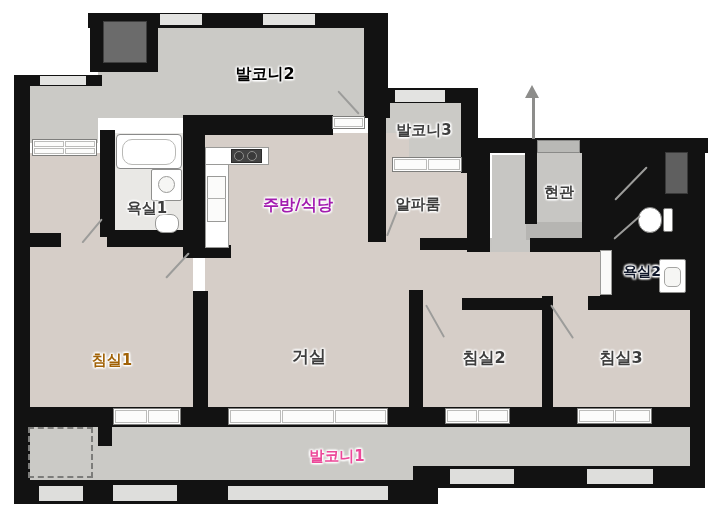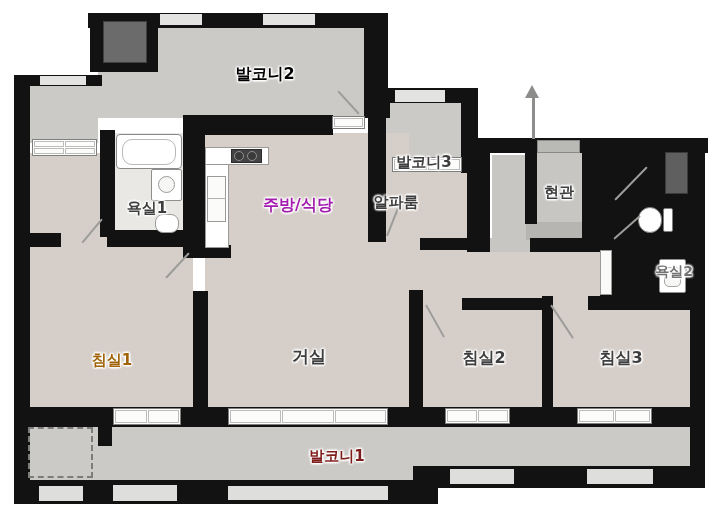--- a/index.html
+++ b/index.html
@@ -145,24 +145,24 @@
     <div class="shp doorline" style="left: 189px; top: 252px; width: 33.9706px; height: 2px; transform: rotate(2.31455rad);"></div>
     <div class="shp doorline" style="left: 359px; top: 113px; width: 31.1448px; height: 2px; transform: rotate(-2.31077rad);"></div>
     <div class="shp doorline" style="left: 387px; top: 235px; width: 40.8534px; height: 2px; transform: rotate(-1.19484rad);"></div>
     <div class="shp doorline" style="left: 426px; top: 304px; width: 36.7151px; height: 2px; transform: rotate(1.05841rad);"></div>
     <div class="shp doorline" style="left: 551px; top: 304px; width: 39.6611px; height: 2px; transform: rotate(0.982794rad);"></div>
     <div class="shp doorline" style="left: 615px; top: 199px; width: 45.9674px; height: 2px; transform: rotate(-0.800782rad);"></div>
     <div class="shp doorline" style="left: 614px; top: 238px; width: 34.7131px; height: 2px; transform: rotate(-0.72425rad);"></div>
     <div class="shp arrow-line" style="left: 532px; top: 97px; width: 3px; height: 42px;"></div>
     <div class="shp arrow-head" style="left: 525px; top: 85px;"></div>
     <span class="lbl" style="left: 265px; top: 74px; font-size: 16px; color: #000000;">발코니2</span>
-  <span class="lbl" style="left: 424px; top: 130px; font-size: 15px; color: rgb(62, 62, 62); margin-top: 32px;">발코니3</span>
+  <span class="lbl" style="left: 424px; top: 130px; font-size: 15px; color: rgb(62, 62, 62);">발코니3</span>
   <span class="lbl" style="left: 147px; top: 208px; font-size: 15px; color: rgb(62, 62, 62);">욕실1</span>
   <span class="lbl" style="left: 298px; top: 205px; font-size: 16px; color: #a21caf;">주방/식당</span>
-  <span class="lbl" style="left: 396px; top: 204px; font-size: 15px; color: rgb(62, 62, 62); font-family: Liberation Mono, monospace;">알파룸</span>
+  <span class="lbl" style="left: 418px; top: 204px; font-size: 15px; color: rgb(62, 62, 62);">알파룸</span>
   <span class="lbl" style="left: 559px; top: 192px; font-size: 15px; color: rgb(62, 62, 62);">현관</span>
-  <span class="lbl" style="left: 642px; top: 272px; font-size: 14px; color: #737373; margin-left: 32px;">욕실2</span>
+  <span class="lbl" style="left: 642px; top: 272px; font-size: 14px; color: #0f172a;">욕실2</span>
   <span class="lbl" style="left: 112px; top: 360px; font-size: 15px; color: #a16207;">침실1</span>
   <span class="lbl" style="left: 309px; top: 357px; font-size: 17px; color: rgb(62, 62, 62);">거실</span>
   <span class="lbl" style="left: 484px; top: 358px; font-size: 16px; color: rgb(62, 62, 62);">침실2</span>
   <span class="lbl" style="left: 621px; top: 358px; font-size: 16px; color: rgb(62, 62, 62);">침실3</span>
-  <span class="lbl" style="left: 337px; top: 456px; font-size: 15px; color: #7f1d1d; text-align: center;">발코니1</span>
+  <span class="lbl" style="left: 337px; top: 456px; font-size: 15px; color: #ec4899; text-align: center;">발코니1</span>
 </div>
 
 </body></html>

